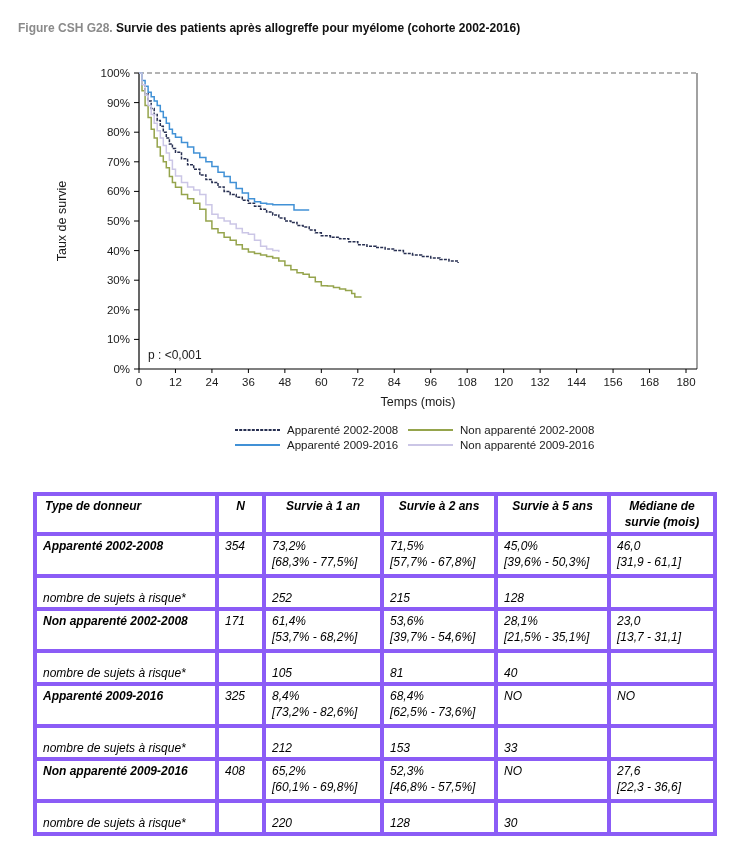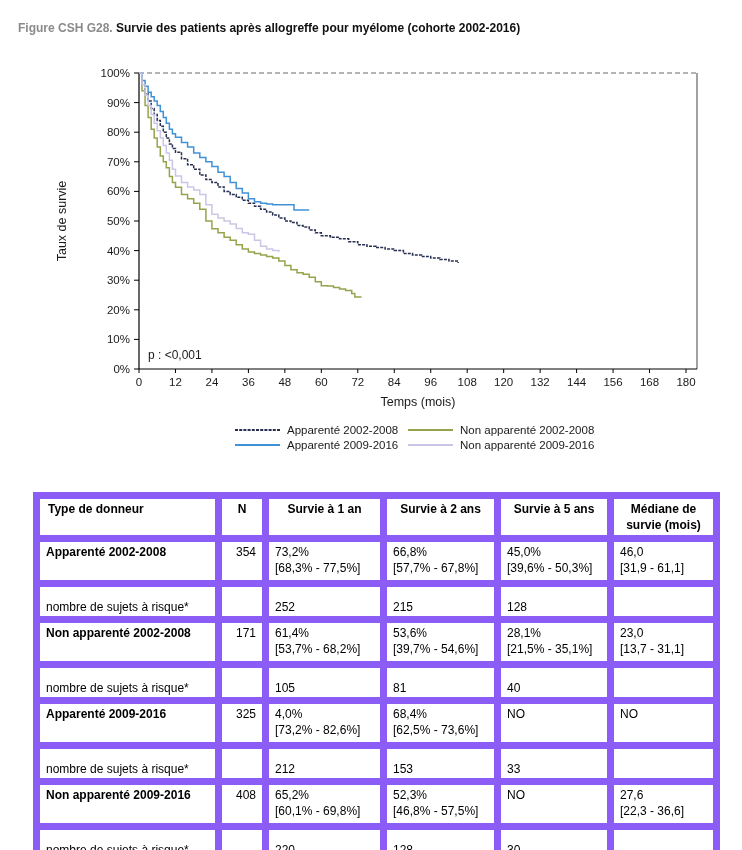--- a/index.html
+++ b/index.html
@@ -11,28 +11,28 @@
   .fig-title .prefix{color:#8a8a8a;}
   .fig-title .main{color:#111;}
   .chart-svg{position:absolute;top:62px;left:0;}
   .chart-svg text{font-family:"Liberation Sans",sans-serif;fill:#1a1a1a;}
 
   table.surv{
     position:absolute;top:492px;left:33px;width:680px;
     border-collapse:collapse;font-size:12px;table-layout:fixed;
   }
   table.surv th,table.surv td{
-    border:7px solid #8b5cf6;vertical-align:top;line-height:16px;
-    padding:2px 6px 2px 6px;overflow:hidden;
+    border:4px solid #8b5cf6;vertical-align:top;line-height:16px;
+    padding:2px 6px 2px 6px;overflow:hidden;font-style:italic;
   }
   table.surv th{font-weight:bold;text-align:center;height:32px;}
   table.surv th.c-label{text-align:left;padding-left:8px;}
   td.c-label{text-align:left;padding-left:8px;}
   td.c-label.b{font-weight:bold;}
-  td.c-n{text-align:right;}
+  td.c-n{text-align:left;}
   td.c-val{}
   tr.group-row td{height:34px;}
   tr.risk-row td{height:15px;line-height:15px;padding-top:13px;padding-bottom:1px;}
   .footnotes{position:absolute;top:747px;left:33px;font-size:10.8px;line-height:13.5px;color:#111;}
   .footnotes div{white-space:nowrap;}
 </style>
 </head>
 <body>
 
 <div class="page">
@@ -139,21 +139,21 @@
     </thead>
     <tbody id="table-body">
         <tr class="group-row">
           <td class="c-label b">Apparenté 2002-2008</td>
           <td class="c-n">354</td>
           <td class="c-val">
             <div>73,2%</div>
             <div>[68,3% - 77,5%]</div>
           </td>
           <td class="c-val">
-            <div>66,8%</div>
+            <div>71,5%</div>
             <div>[57,7% - 67,8%]</div>
           </td>
           <td class="c-val">
             <div>45,0%</div>
             <div>[39,6% - 50,3%]</div>
           </td>
           <td class="c-val">
             <div>46,0</div>
             <div>[31,9 - 61,1]</div>
           </td>
@@ -191,21 +191,21 @@
           <td class="c-n"></td>
           <td class="c-val">105</td>
           <td class="c-val">81</td>
           <td class="c-val">40</td>
           <td></td>
         </tr>
         <tr class="group-row">
           <td class="c-label b">Apparenté 2009-2016</td>
           <td class="c-n">325</td>
           <td class="c-val">
-            <div>4,0%</div>
+            <div>8,4%</div>
             <div>[73,2% - 82,6%]</div>
           </td>
           <td class="c-val">
             <div>68,4%</div>
             <div>[62,5% - 73,6%]</div>
           </td>
           <td class="c-val">
             <div>NO</div>
           </td>
           <td class="c-val">

